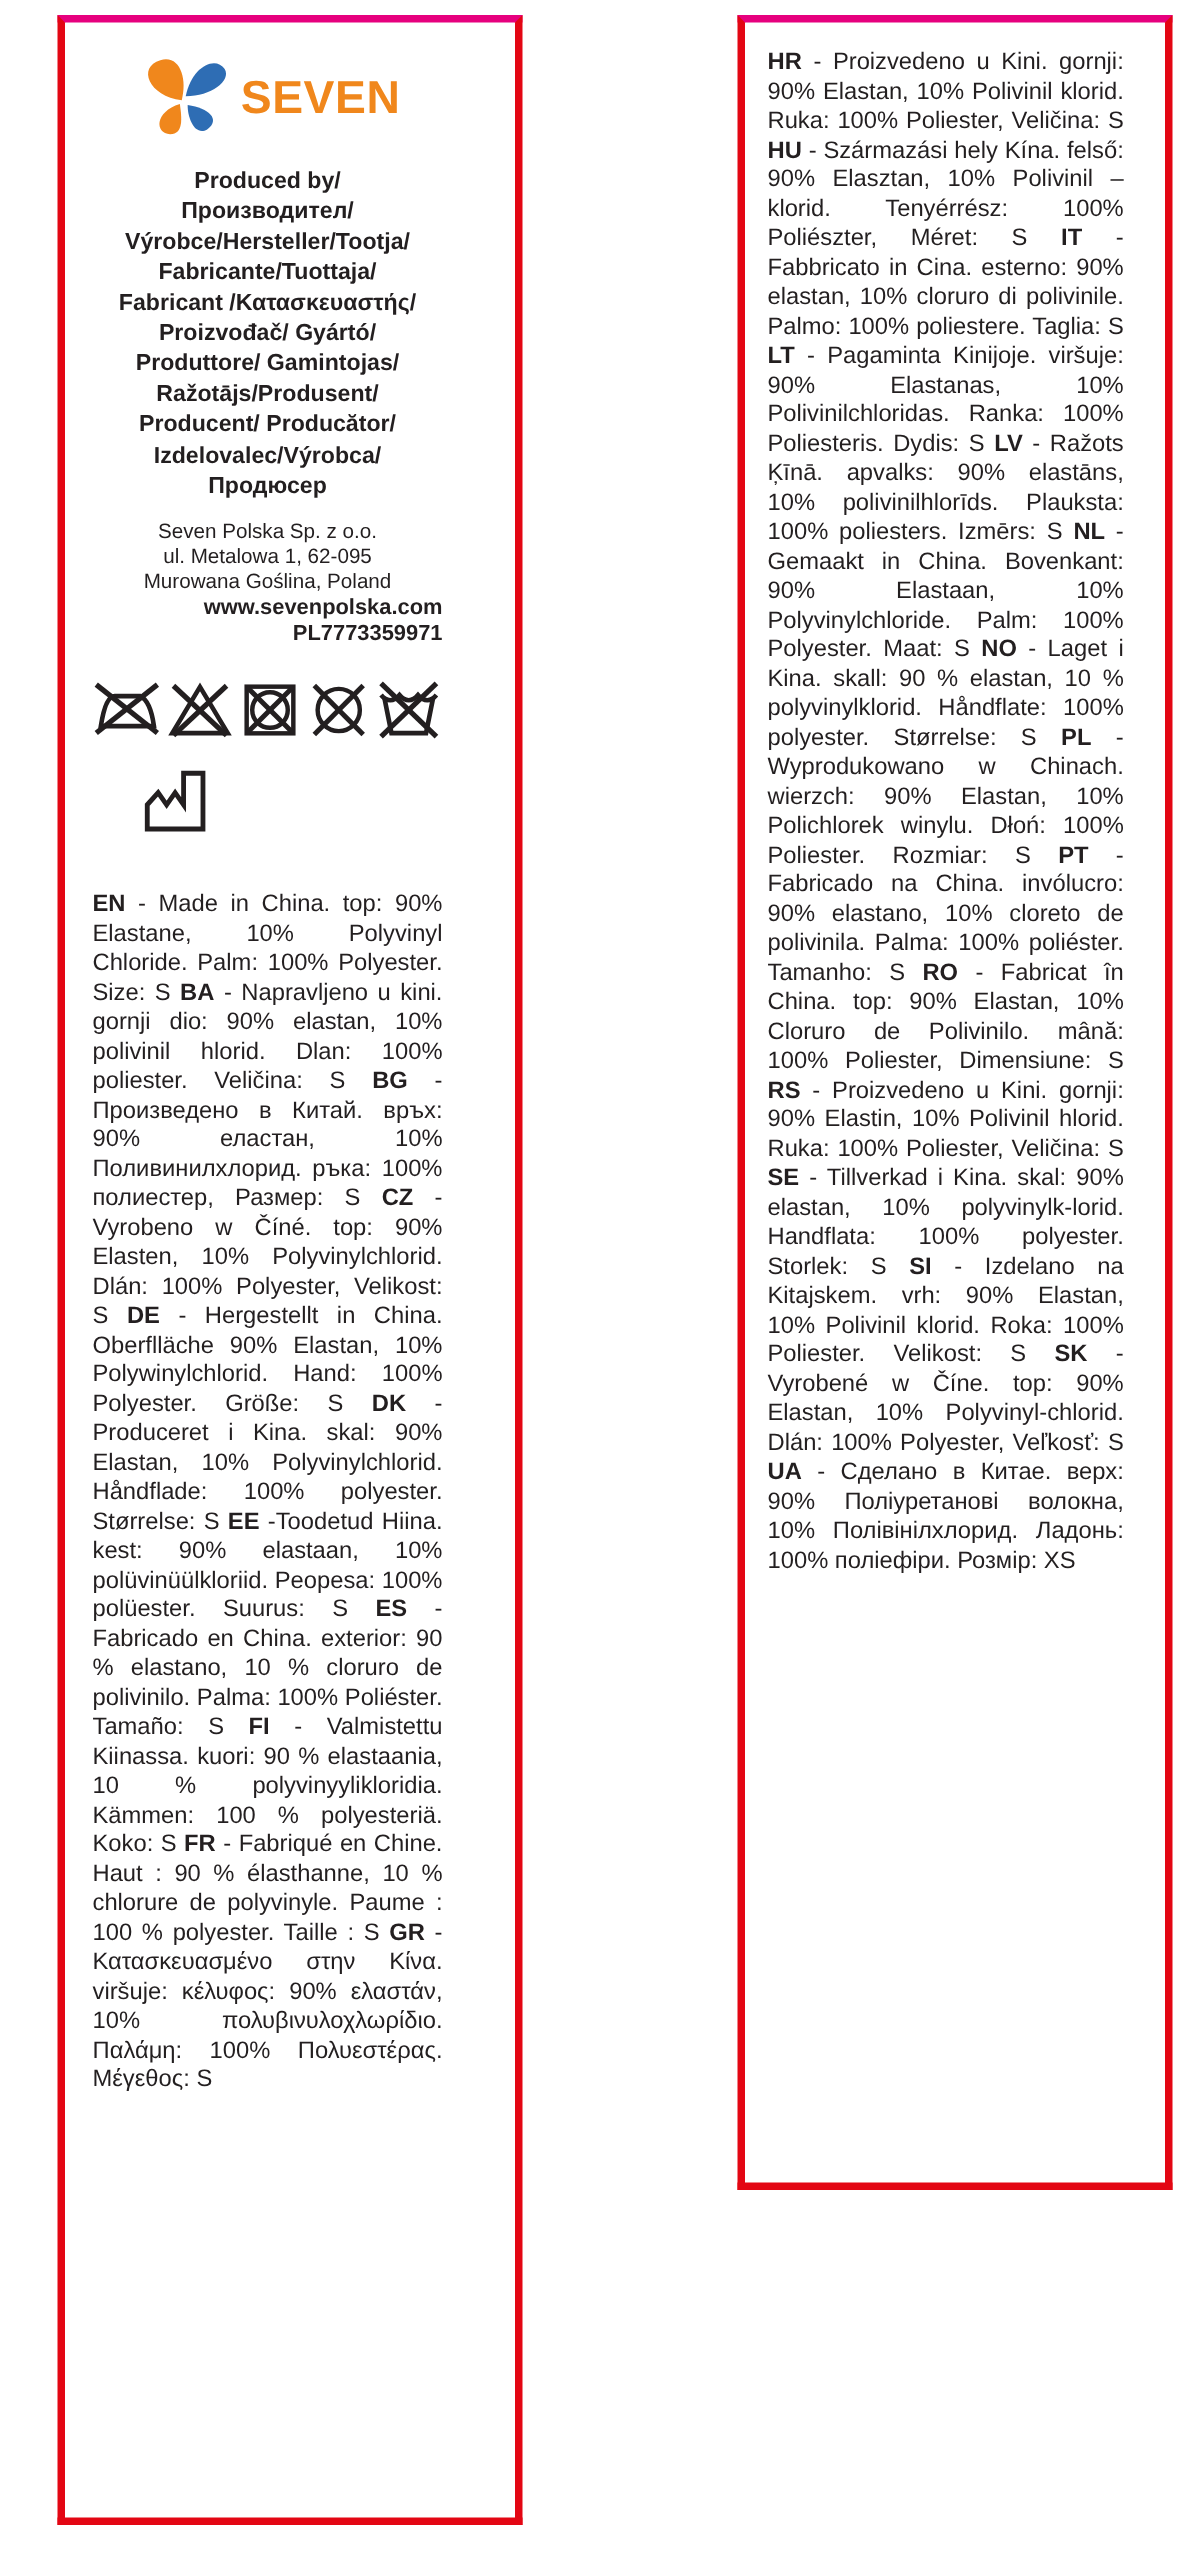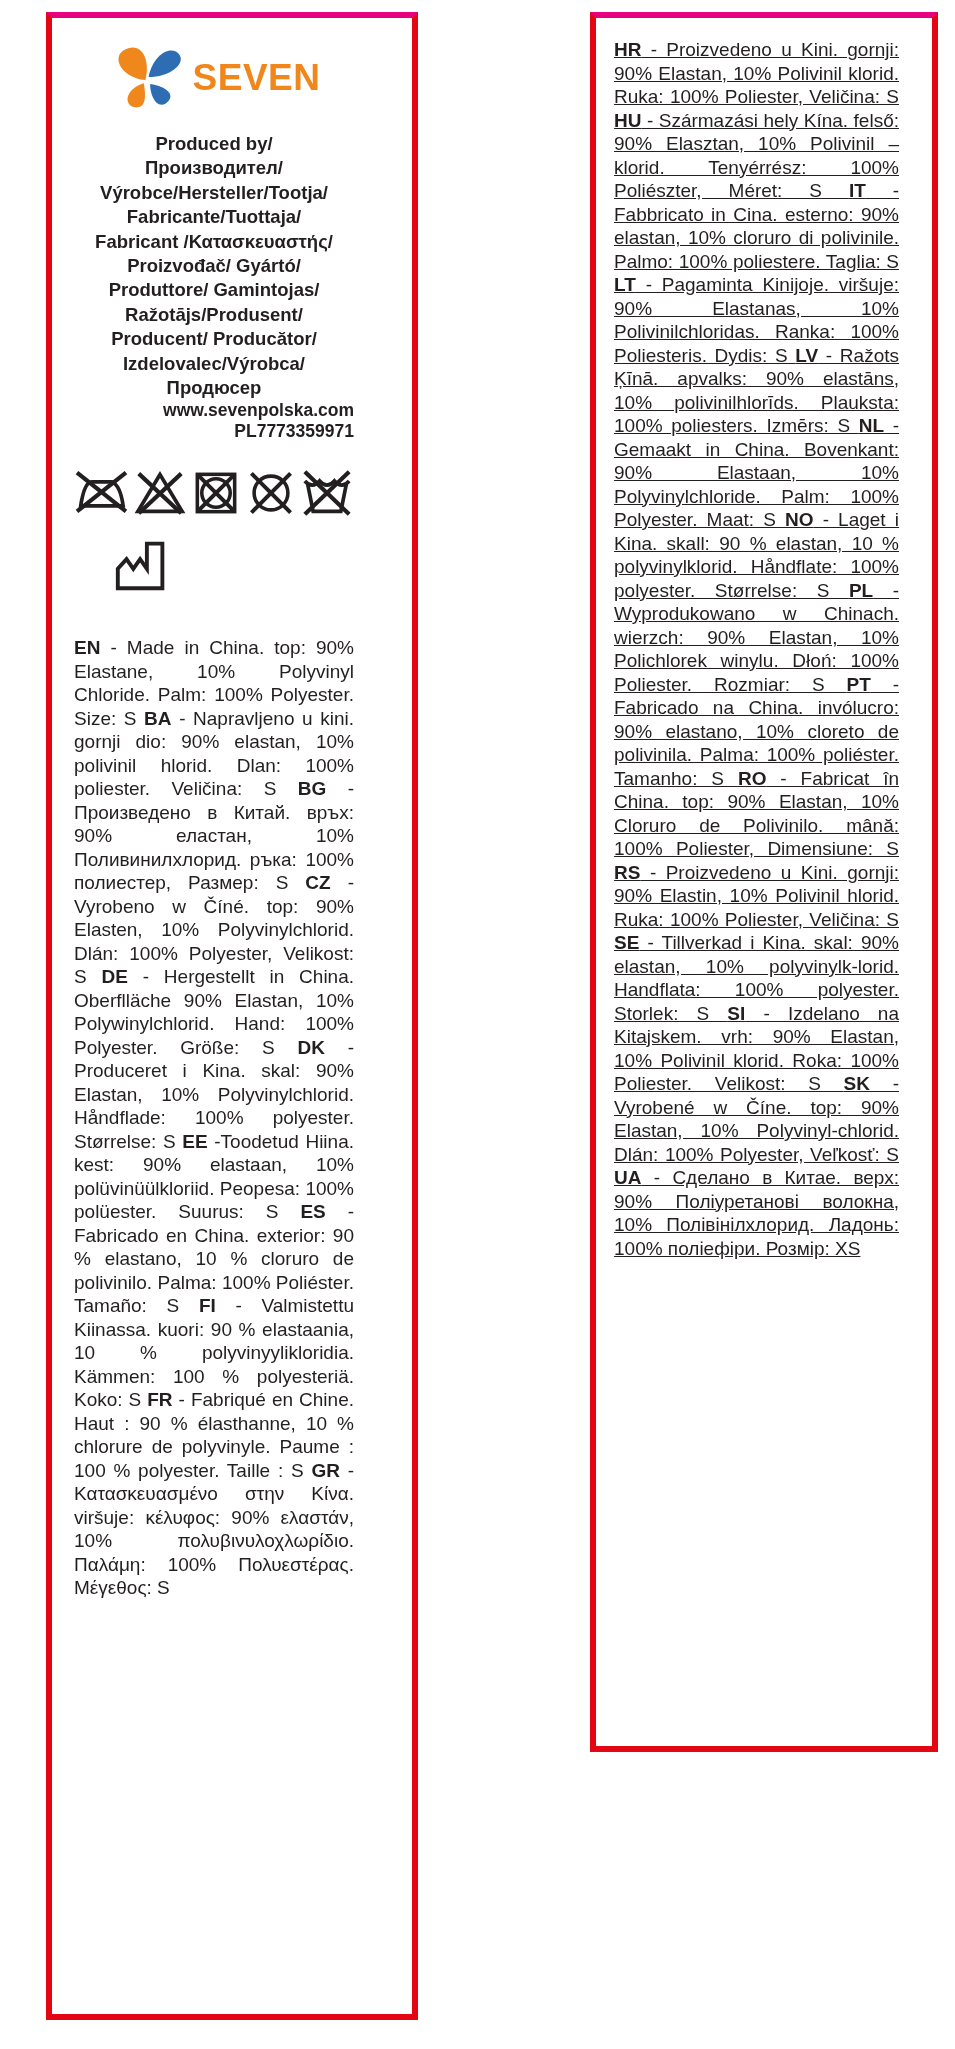--- a/index.html
+++ b/index.html
@@ -18,21 +18,21 @@
   .produced{margin-top:14px;font-size:18.5px;line-height:24.4px;text-align:center;white-space:pre-line;font-weight:bold;}
   .address{margin-top:15px;font-size:16.5px;line-height:20px;text-align:center;white-space:pre-line;}
   .site,.vat{font-size:17.5px;line-height:21px;font-weight:700;text-align:right;}
 
   .symbols-row{margin-top:27px;display:flex;justify-content:space-between;align-items:center;}
   .symbols-row svg{display:block;}
   .factory-wrap{margin-top:15px;margin-left:32px;}
 
   .comp{font-size:19px;line-height:23.5px;text-align:justify;text-justify:inter-word;}
   .comp-left{margin-top:38px;}
-  .comp-right{margin-top:0;text-decoration:underline;}
+  .comp-right{margin-top:0;}
   .comp b{font-weight:700;}
 
   .sym{stroke:#231f20;fill:none;stroke-width:4;}
   .symx{stroke:#231f20;stroke-width:4.5;}
 </style>
 </head>
 <body>
 
 <div class="page">
 
@@ -54,20 +54,23 @@
 Výrobce/Hersteller/Tootja/
 Fabricante/Tuottaja/
 Fabricant /Κατασκευαστής/
 Proizvođač/ Gyártó/
 Produttore/ Gamintojas/
 Ražotājs/Produsent/
 Producent/ Producător/
 Izdelovalec/Výrobca/
 Продюсер</div>
 
+      <div class="address">Seven Polska Sp. z o.o.
+ul. Metalowa 1, 62-095
+Murowana Goślina, Poland</div>
       <div class="site">www.sevenpolska.com</div>
       <div class="vat">PL7773359971</div>
 
       <div class="symbols-row">
         <svg width="54" height="48" viewBox="0 0 56 52">
           <path class="sym" d="M6,40 Q10,14 18,14 L40,14 Q49,18 52,40 Z"></path>
           <line class="symx" x1="2" y1="4" x2="55" y2="46"></line>
           <line class="symx" x1="55" y1="4" x2="2" y2="46"></line>
         </svg>
         <svg width="54" height="48" viewBox="0 0 56 52">

